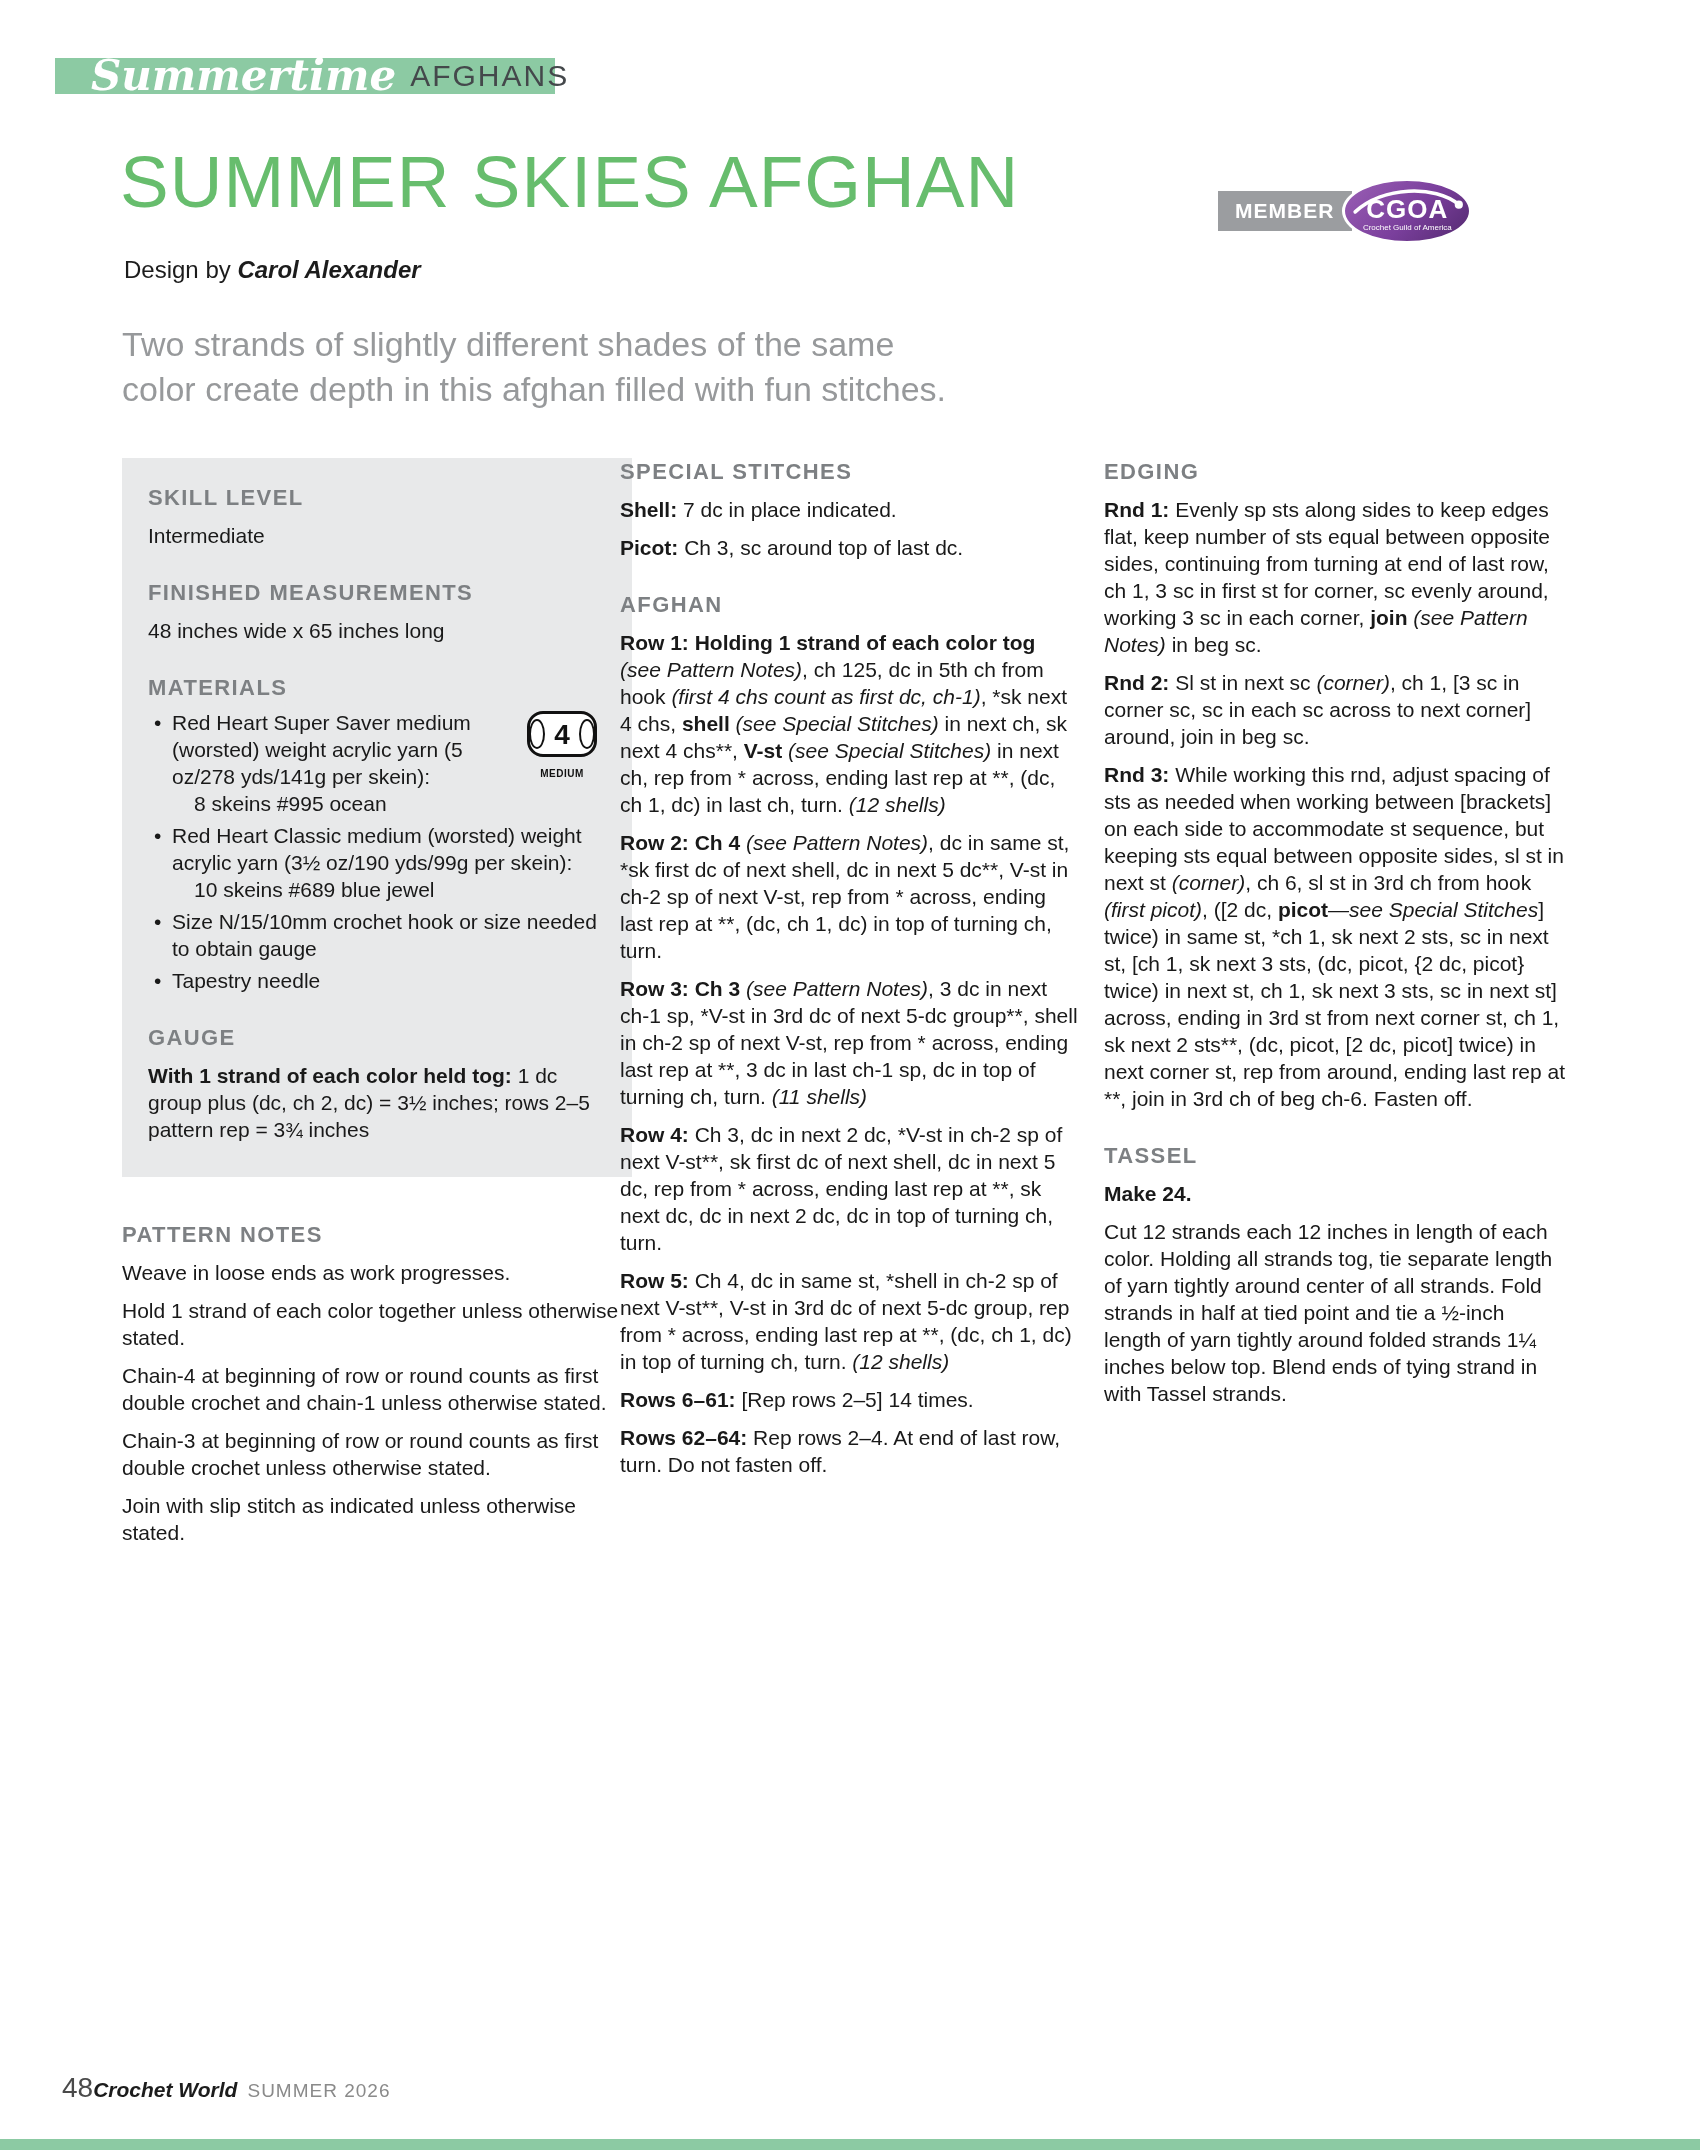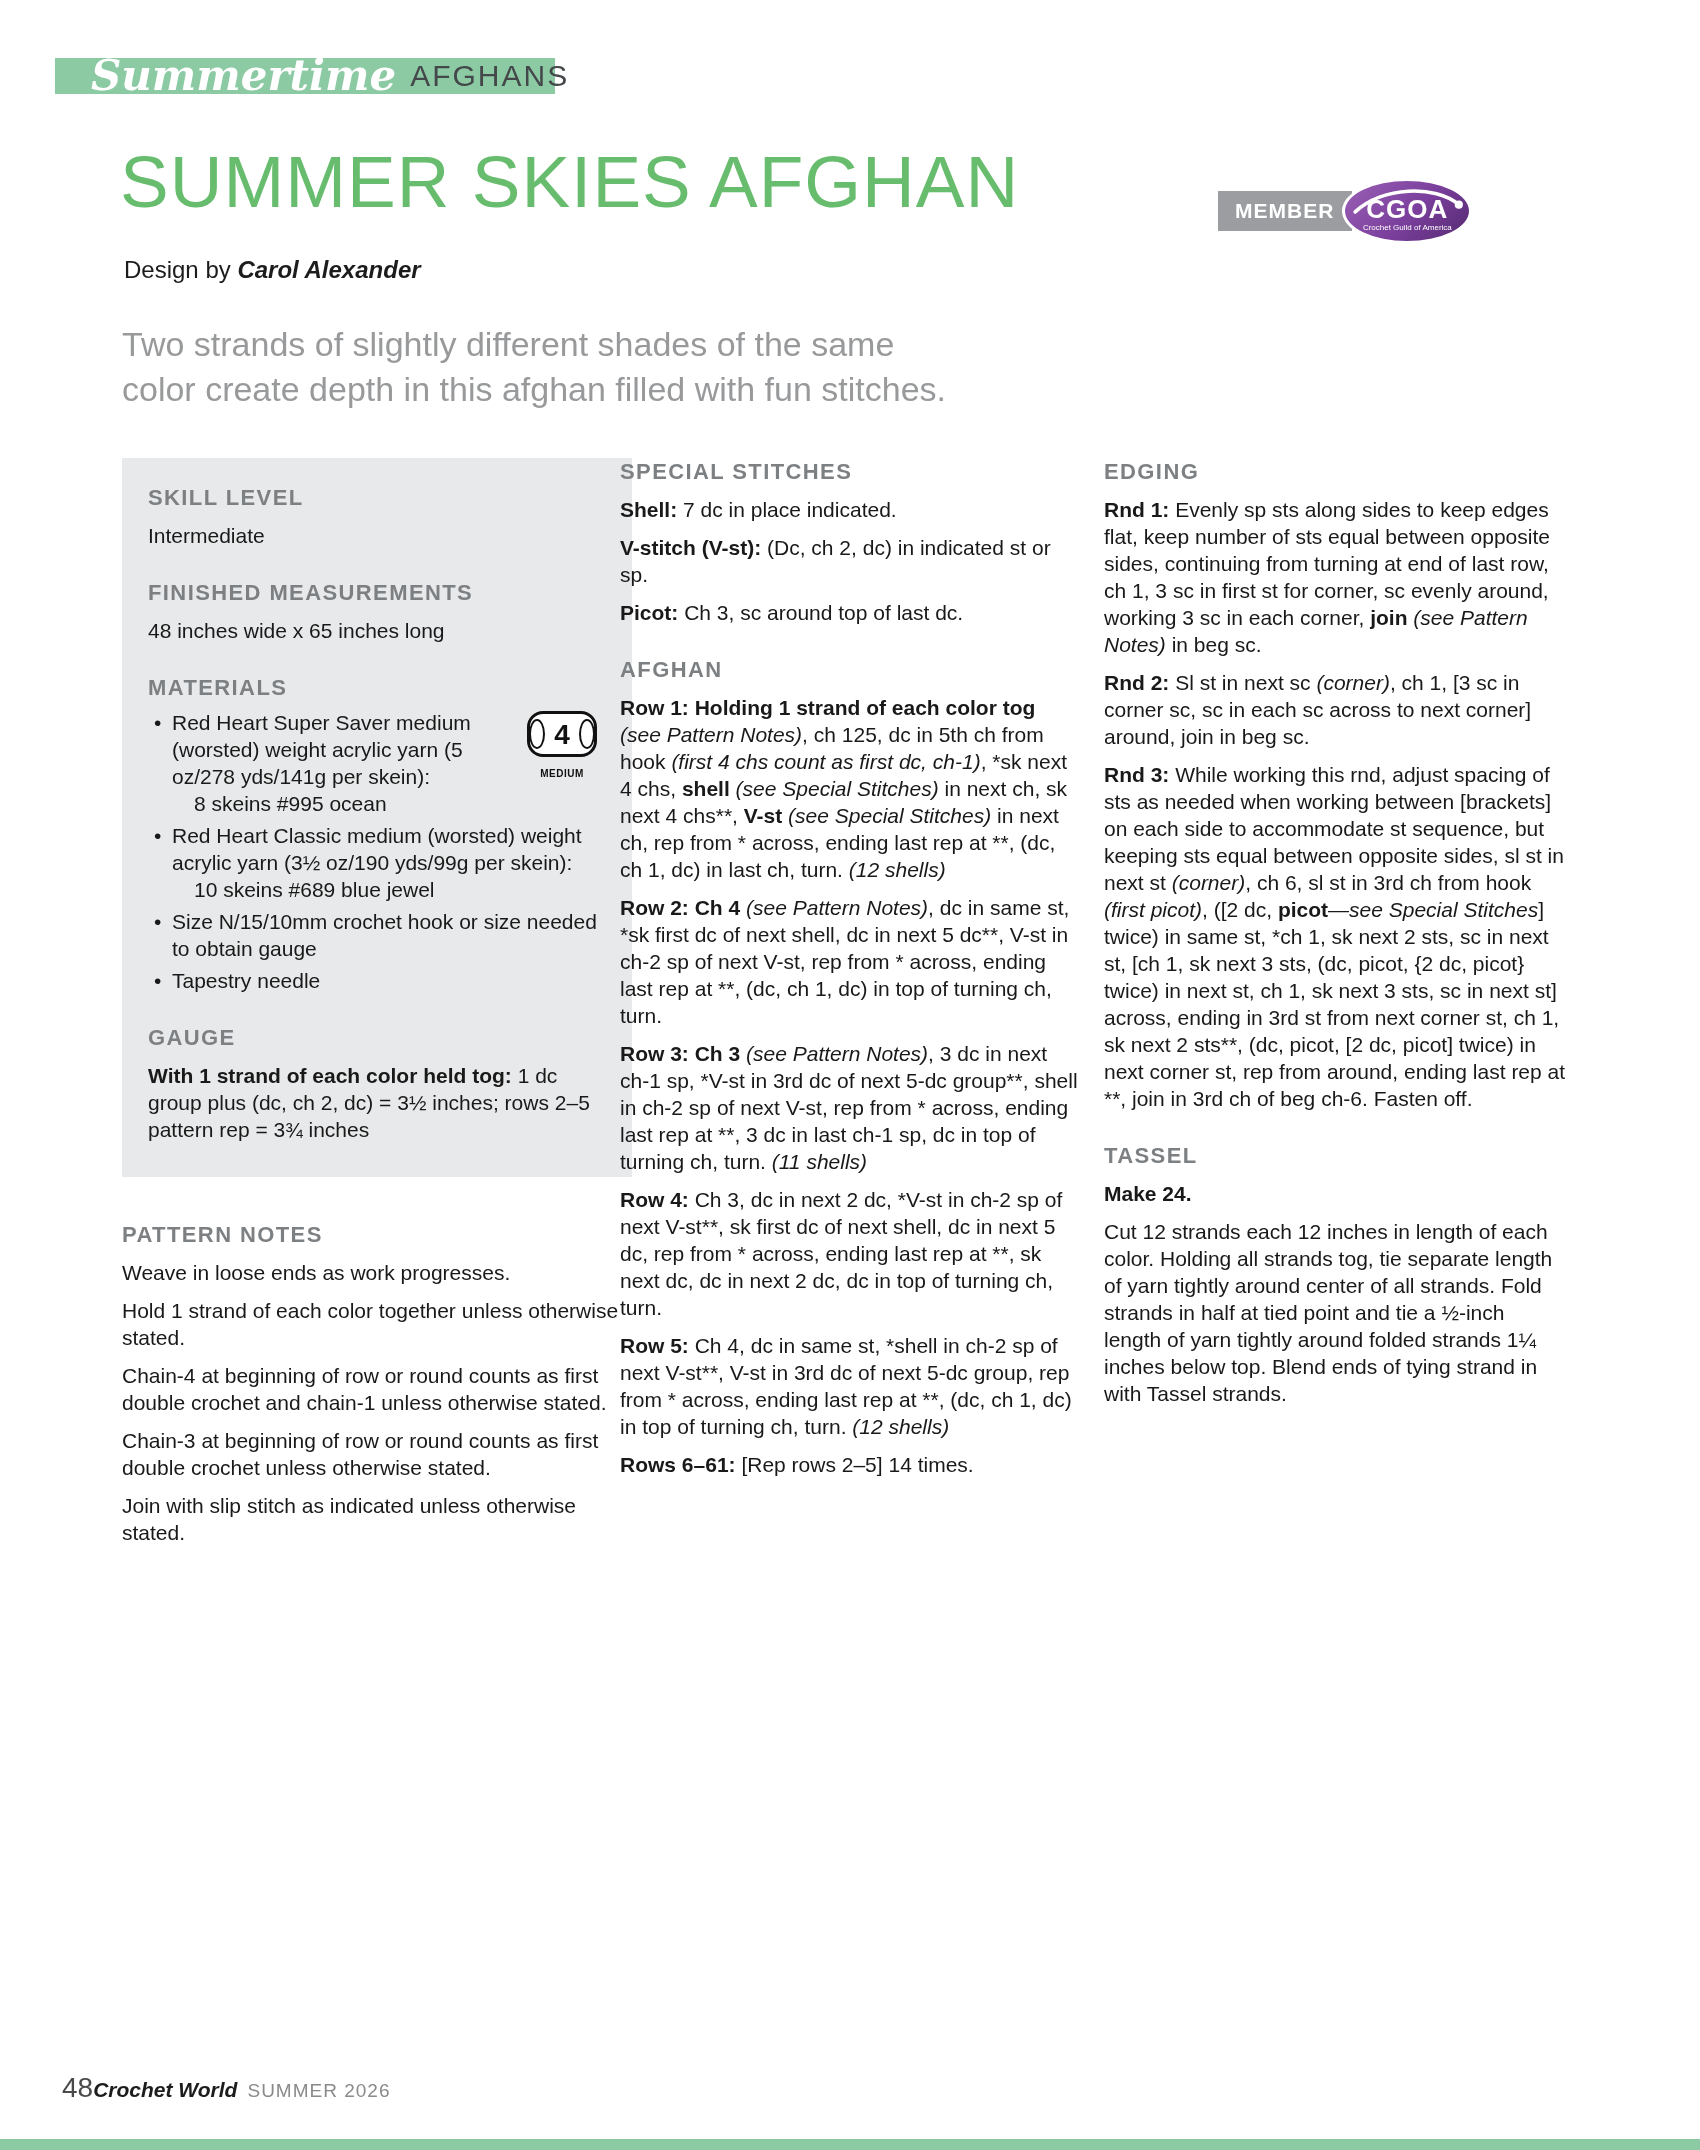--- a/index.html
+++ b/index.html
@@ -139,29 +139,29 @@
           <p class="para"><span class="run">Weave in loose ends as work progresses.</span></p>
           <p class="para"><span class="run">Hold 1 strand of each color together unless otherwise stated.</span></p>
           <p class="para"><span class="run">Chain-4 at beginning of row or round counts as first double crochet and chain-1 unless otherwise stated.</span></p>
           <p class="para"><span class="run">Chain-3 at beginning of row or round counts as first double crochet unless otherwise stated.</span></p>
           <p class="para"><span class="run">Join with slip stitch as indicated unless otherwise stated.</span></p>
         </div>
     </aside>
     <section class="col col-mid">
         <div class="sec-heading">SPECIAL STITCHES</div>
         <p class="para"><span class="run b">Shell:</span><span class="run"> 7 dc in place indicated.</span></p>
-        <p class="para"><span class="run b">V-stitch (V-st):</span><span class="run"> (Dc, ch 2, dc) in indicated st or sp.</span></p>
         <p class="para"><span class="run b">Picot:</span><span class="run"> Ch 3, sc around top of last dc.</span></p>
         <div class="sec-heading">AFGHAN</div>
         <p class="para"><span class="run b">Row 1: Holding 1 strand of each color tog </span><span class="run i">(see Pattern Notes)</span><span class="run">, ch 125, dc in 5th ch from hook </span><span class="run i">(first 4 chs count as first dc, ch-1)</span><span class="run">, *sk next 4 chs, </span><span class="run b">shell </span><span class="run i">(see Special Stitches)</span><span class="run"> in next ch, sk next 4 chs**, </span><span class="run b">V-st </span><span class="run i">(see Special Stitches)</span><span class="run"> in next ch, rep from * across, ending last rep at **, (dc, ch 1, dc) in last ch, turn. </span><span class="run i">(12 shells)</span></p>
         <p class="para"><span class="run b">Row 2: Ch 4 </span><span class="run i">(see Pattern Notes)</span><span class="run">, dc in same st, *sk first dc of next shell, dc in next 5 dc**, V-st in ch-2 sp of next V-st, rep from * across, ending last rep at **, (dc, ch 1, dc) in top of turning ch, turn.</span></p>
         <p class="para"><span class="run b">Row 3: Ch 3 </span><span class="run i">(see Pattern Notes)</span><span class="run">, 3 dc in next ch-1 sp, *V-st in 3rd dc of next 5-dc group**, shell in ch-2 sp of next V-st, rep from * across, ending last rep at **, 3 dc in last ch-1 sp, dc in top of turning ch, turn. </span><span class="run i">(11 shells)</span></p>
         <p class="para"><span class="run b">Row 4:</span><span class="run"> Ch 3, dc in next 2 dc, *V-st in ch-2 sp of next V-st**, sk first dc of next shell, dc in next 5 dc, rep from * across, ending last rep at **, sk next dc, dc in next 2 dc, dc in top of turning ch, turn.</span></p>
         <p class="para"><span class="run b">Row 5:</span><span class="run"> Ch 4, dc in same st, *shell in ch-2 sp of next V-st**, V-st in 3rd dc of next 5-dc group, rep from * across, ending last rep at **, (dc, ch 1, dc) in top of turning ch, turn. </span><span class="run i">(12 shells)</span></p>
         <p class="para"><span class="run b">Rows 6–61:</span><span class="run"> [Rep rows 2–5] 14 times.</span></p>
+        <p class="para"><span class="run b">Rows 62–64:</span><span class="run"> Rep rows 2–4. At end of last row, turn. Do not fasten off.</span></p>
       </section>
     <section class="col col-right">
         <div class="sec-heading">EDGING</div>
         <p class="para"><span class="run b">Rnd 1:</span><span class="run"> Evenly sp sts along sides to keep edges flat, keep number of sts equal between opposite sides, continuing from turning at end of last row, ch 1, 3 sc in first st for corner, sc evenly around, working 3 sc in each corner, </span><span class="run b">join </span><span class="run i">(see Pattern Notes)</span><span class="run"> in beg sc.</span></p>
         <p class="para"><span class="run b">Rnd 2:</span><span class="run"> Sl st in next sc </span><span class="run i">(corner)</span><span class="run">, ch 1, [3 sc in corner sc, sc in each sc across to next corner] around, join in beg sc.</span></p>
         <p class="para"><span class="run b">Rnd 3:</span><span class="run"> While working this rnd, adjust spacing of sts as needed when working between [brackets] on each side to accommodate st sequence, but keeping sts equal between opposite sides, sl st in next st </span><span class="run i">(corner)</span><span class="run">, ch 6, sl st in 3rd ch from hook </span><span class="run i">(first picot)</span><span class="run">, ([2 dc, </span><span class="run b">picot</span><span class="run i">—see Special Stitches</span><span class="run">] twice) in same st, *ch 1, sk next 2 sts, sc in next st, [ch 1, sk next 3 sts, (dc, picot, {2 dc, picot} twice) in next st, ch 1, sk next 3 sts, sc in next st] across, ending in 3rd st from next corner st, ch 1, sk next 2 sts**, (dc, picot, [2 dc, picot] twice) in next corner st, rep from around, ending last rep at **, join in 3rd ch of beg ch-6. Fasten off.</span></p>
         <div class="sec-heading">TASSEL</div>
         <p class="para"><span class="run b">Make 24.</span></p>
         <p class="para"><span class="run">Cut 12 strands each 12 inches in length of each color. Holding all strands tog, tie separate length of yarn tightly around center of all strands. Fold strands in half at tied point and tie a ½-inch length of yarn tightly around folded strands 1¼ inches below top. Blend ends of tying strand in with Tassel strands.</span></p>
       </section>

